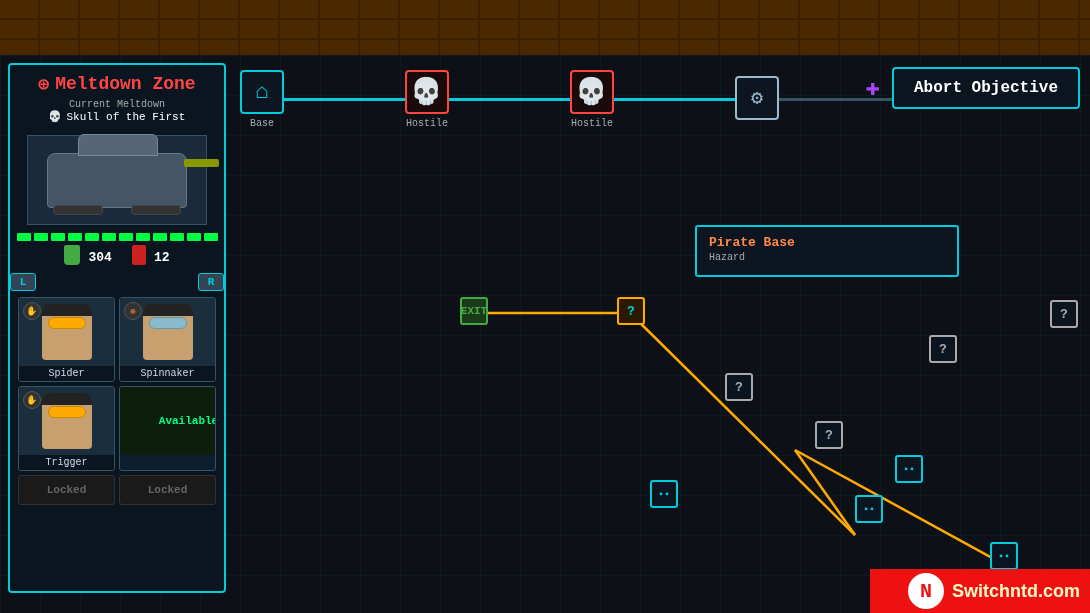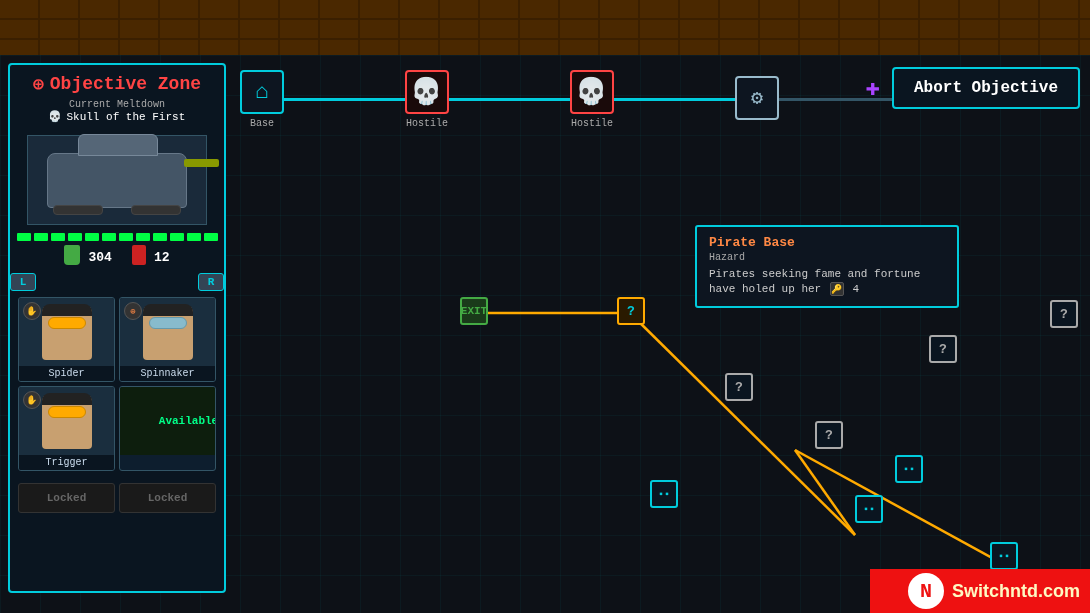--- a/index.html
+++ b/index.html
@@ -549,21 +549,21 @@
 <div class="brick-border">
   
 </div>
 
 <div class="game-area">
 
   <div class="left-panel">
     <div class="panel-header">
       <div class="zone-title">
         <span>⊕</span>
-        <span>Objective Zone</span>
+        <span>Meltdown Zone</span>
       </div>
       <div class="objective-label">Current Meltdown</div>
       <div class="objective-name">
         <span>💀</span>
         <span>Skull of the First</span>
       </div>
     </div>
 
     <div class="vehicle-display">
       <div class="vehicle-body">
@@ -643,21 +643,21 @@
         <div class="crew-name">Trigger</div>
       </div>
 
       <div class="crew-card available">
         <div class="crew-portrait">
           <div class="crew-available-text">Available</div>
         </div>
       </div>
     </div>
 
-    <div class="crew-grid" style="margin-top:12px;">
+    <div class="crew-grid" style="margin-top:4px;">
       <div class="crew-card crew-locked">
         <div class="crew-locked-text">Locked</div>
       </div>
       <div class="crew-card crew-locked">
         <div class="crew-locked-text">Locked</div>
       </div>
     </div>
   </div>
 
   <div class="top-nav">
@@ -726,25 +726,20 @@
     <div class="map-node question" style="left:815px;top:165px;">?</div>
 
     <div class="map-node terminal" style="left:415px;top:345px;font-size:10px;">▪▪</div>
     <div class="map-node terminal" style="left:620px;top:360px;font-size:10px;">▪▪</div>
     <div class="map-node terminal" style="left:660px;top:320px;font-size:10px;">▪▪</div>
     <div class="map-node terminal" style="left:755px;top:407px;font-size:10px;">▪▪</div>
 
     <div class="pirate-tooltip">
       <div class="tooltip-title">Pirate Base</div>
       <div class="tooltip-subtitle">Hazard</div>
-      <div class="tooltip-body">
-        <span>Pirates seeking fame and fortune have holed up her</span>
-        <span style="display:inline-block;width:14px;height:14px;background:#333;border:1px solid #555;border-radius:2px;font-size:9px;vertical-align:middle;text-align:center;line-height:14px;color:#ffaa00;margin:0 2px;">🔑</span>
-        <span>4</span>
-      </div>
     </div>
   </div>
 
   <div class="nintendo-badge">
     <div class="nintendo-logo">N</div>
     <div class="nintendo-text">Switchntd.com</div>
   </div>
 
 </div>
 

